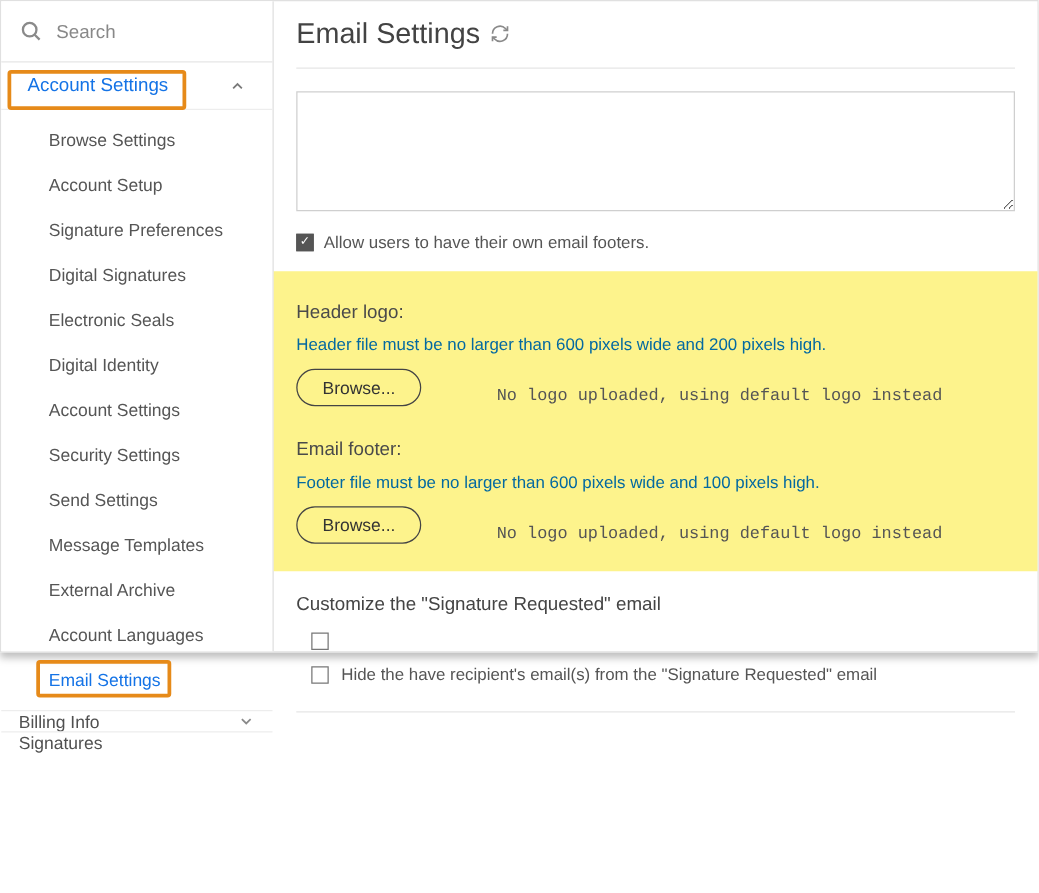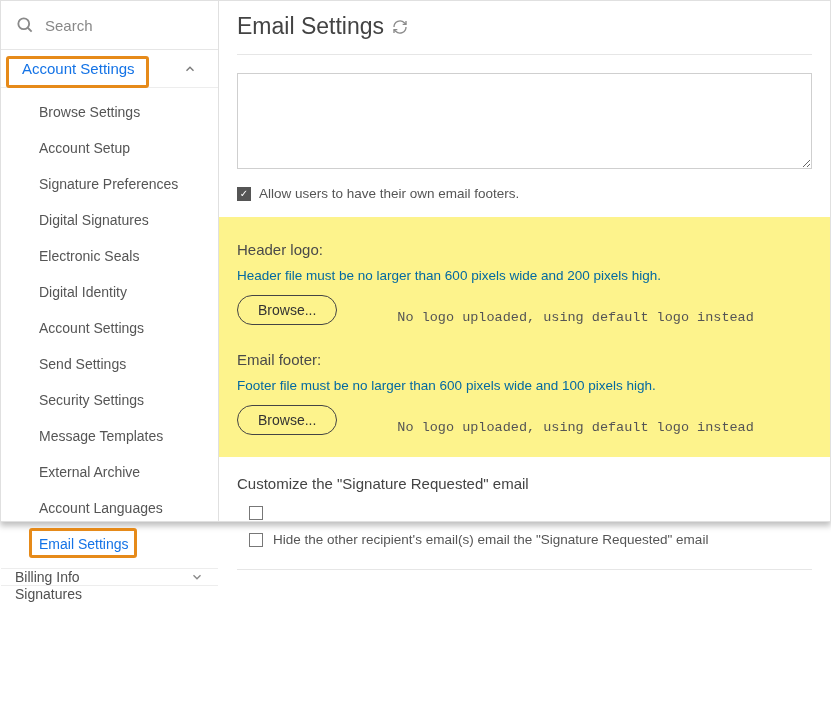--- a/index.html
+++ b/index.html
@@ -208,22 +208,22 @@
     </div>
 
     <div class="nav-list">
       <div class="nav-item"><span class="label">Browse Settings</span></div>
       <div class="nav-item"><span class="label">Account Setup</span></div>
       <div class="nav-item"><span class="label">Signature Preferences</span></div>
       <div class="nav-item"><span class="label">Digital Signatures</span></div>
       <div class="nav-item"><span class="label">Electronic Seals</span></div>
       <div class="nav-item"><span class="label">Digital Identity</span></div>
       <div class="nav-item"><span class="label">Account Settings</span></div>
+      <div class="nav-item"><span class="label">Security Settings</span></div>
       <div class="nav-item"><span class="label">Send Settings</span></div>
-      <div class="nav-item"><span class="label">Security Settings</span></div>
       <div class="nav-item"><span class="label">Message Templates</span></div>
       <div class="nav-item"><span class="label">External Archive</span></div>
       <div class="nav-item"><span class="label">Account Languages</span></div>
       <div class="nav-item active">
         <span class="label">Email Settings</span>
         <span class="hl-orange-item"></span>
       </div>
     </div>
 
     <div class="section-row">
@@ -276,20 +276,20 @@
       </div>
     </div>
 
     <div class="plain-section">
       <div class="plain-title">Customize the "Signature Requested" email</div>
       <div class="opt-row">
         <span class="ck"></span>
       </div>
       <div class="opt-row">
         <span class="ck"></span>
-        <span>Hide the other recipient's email(s) email the "Signature Requested" email</span>
+        <span>Hide the have recipient's email(s) from the "Signature Requested" email</span>
       </div>
     </div>
 
     <hr class="hr" style="margin:14px 0 14px 0;">
 
   </div>
 </div>
 
 </body></html>

